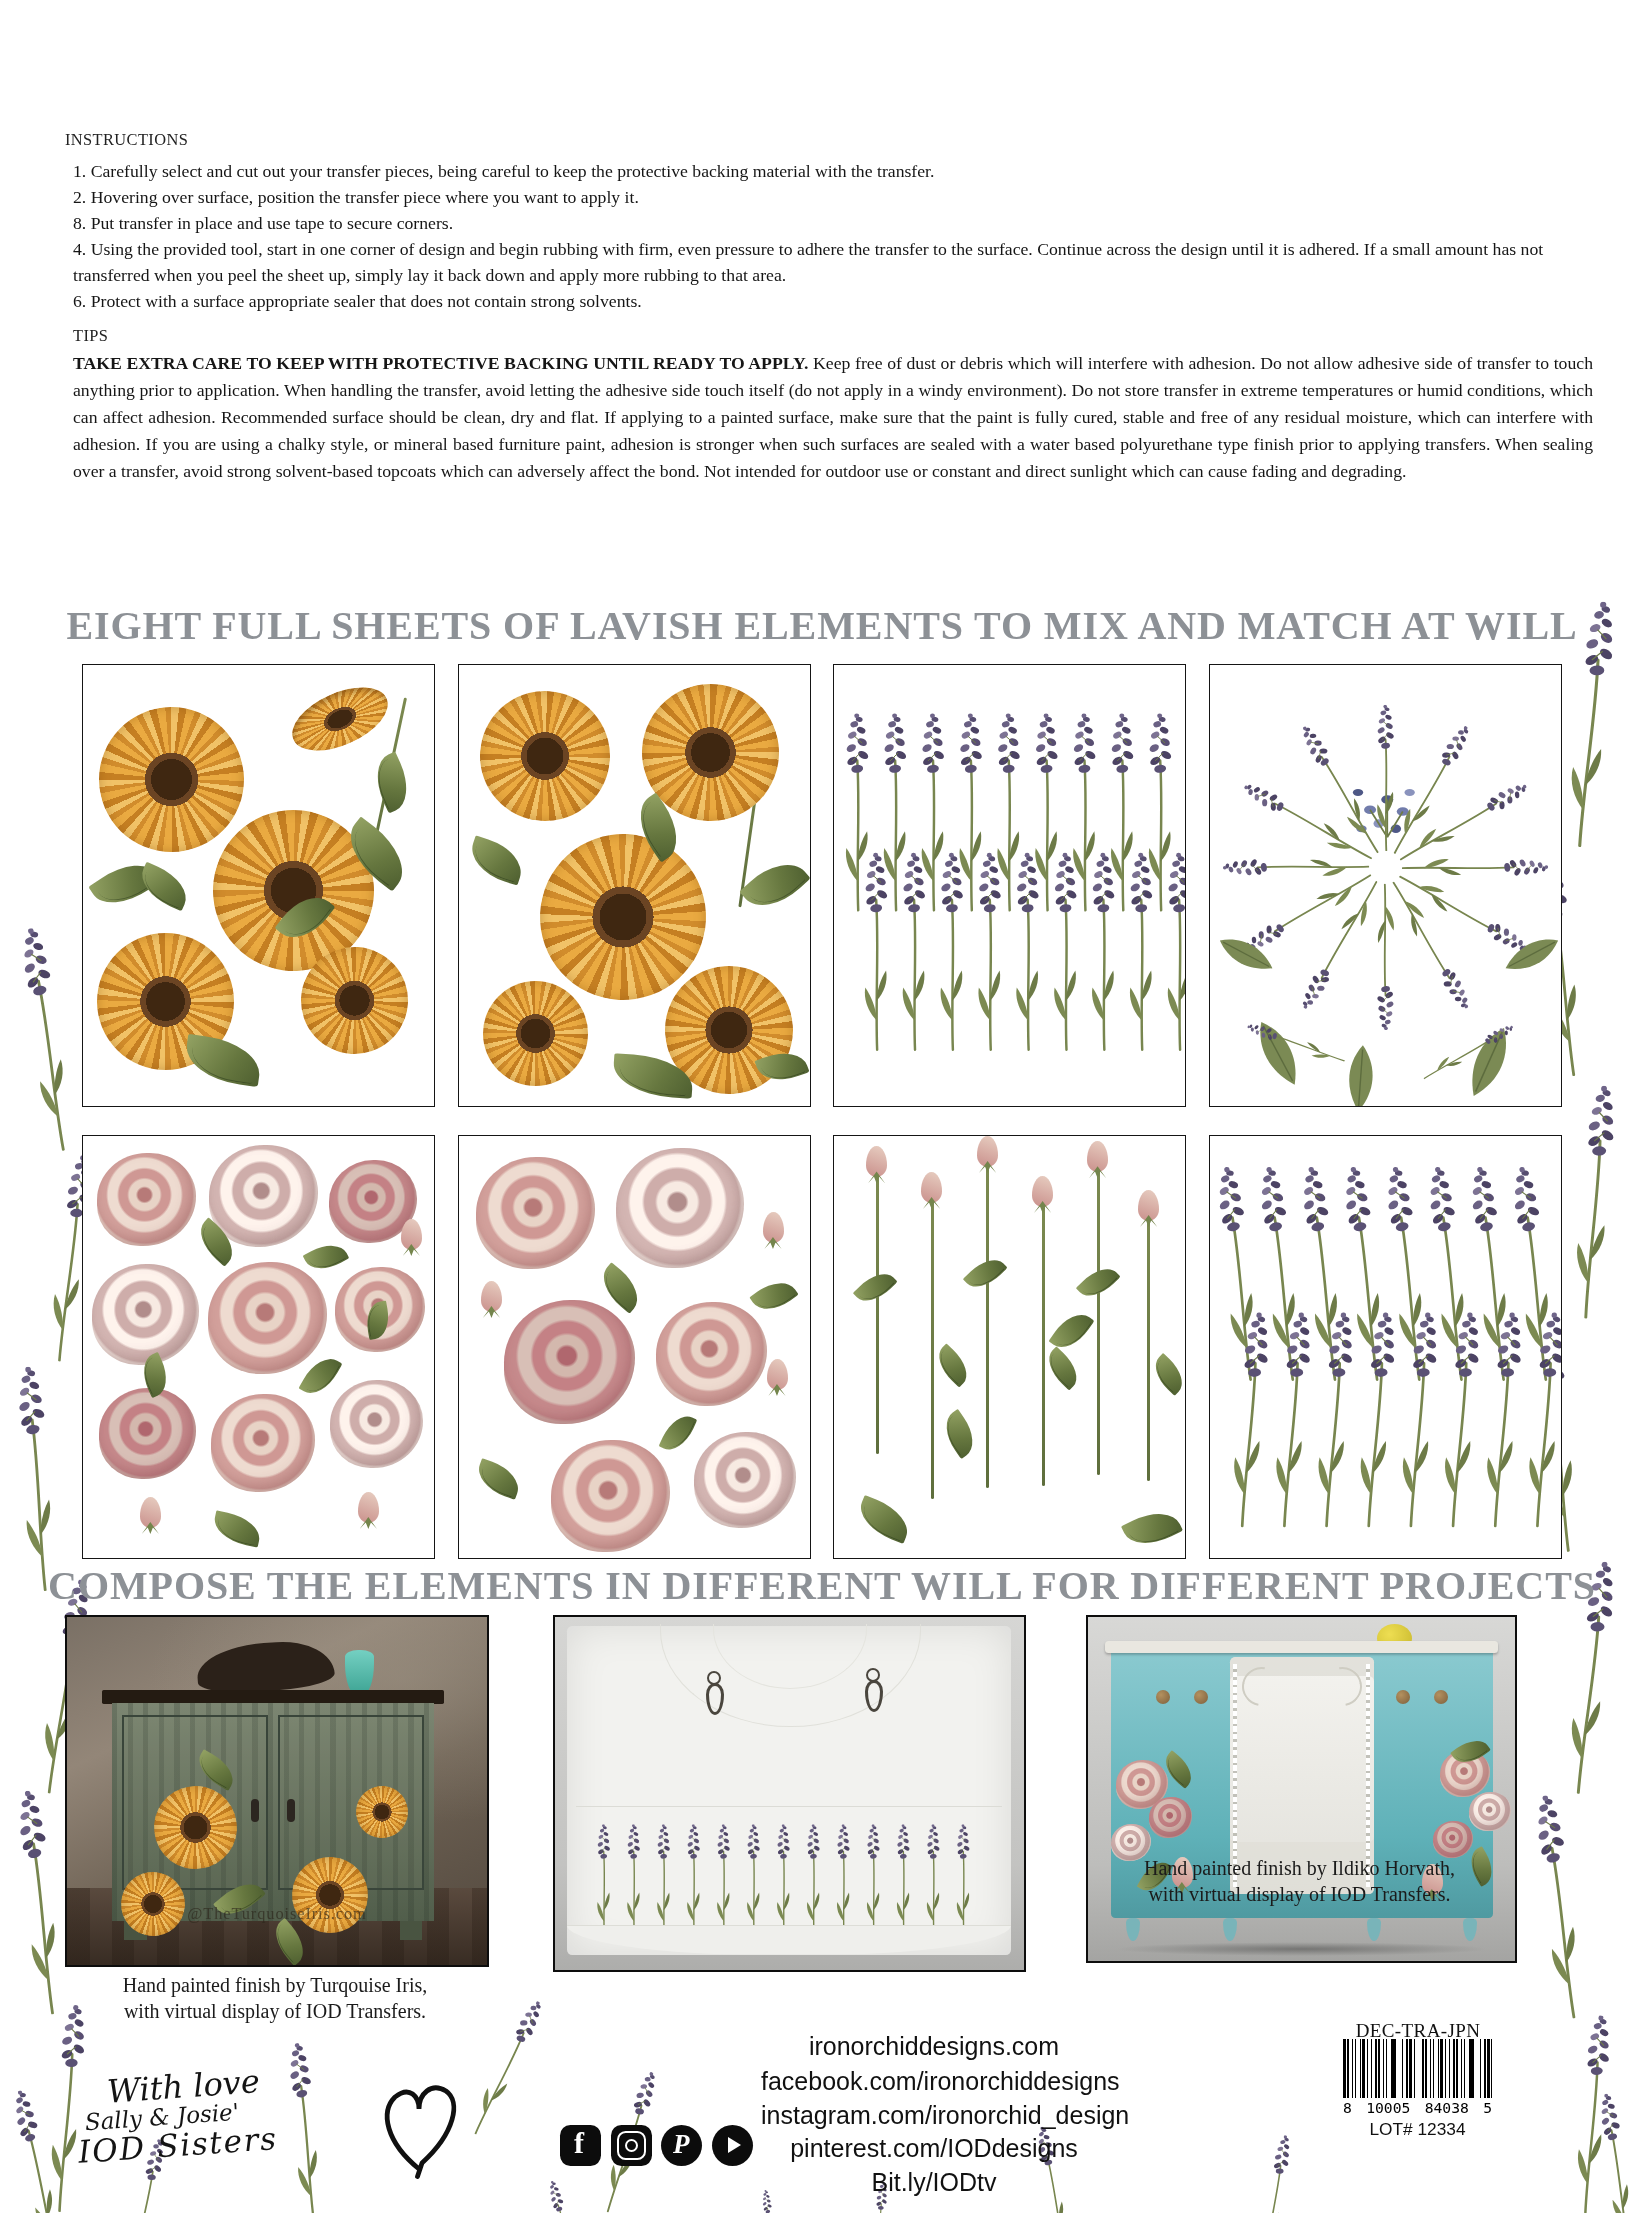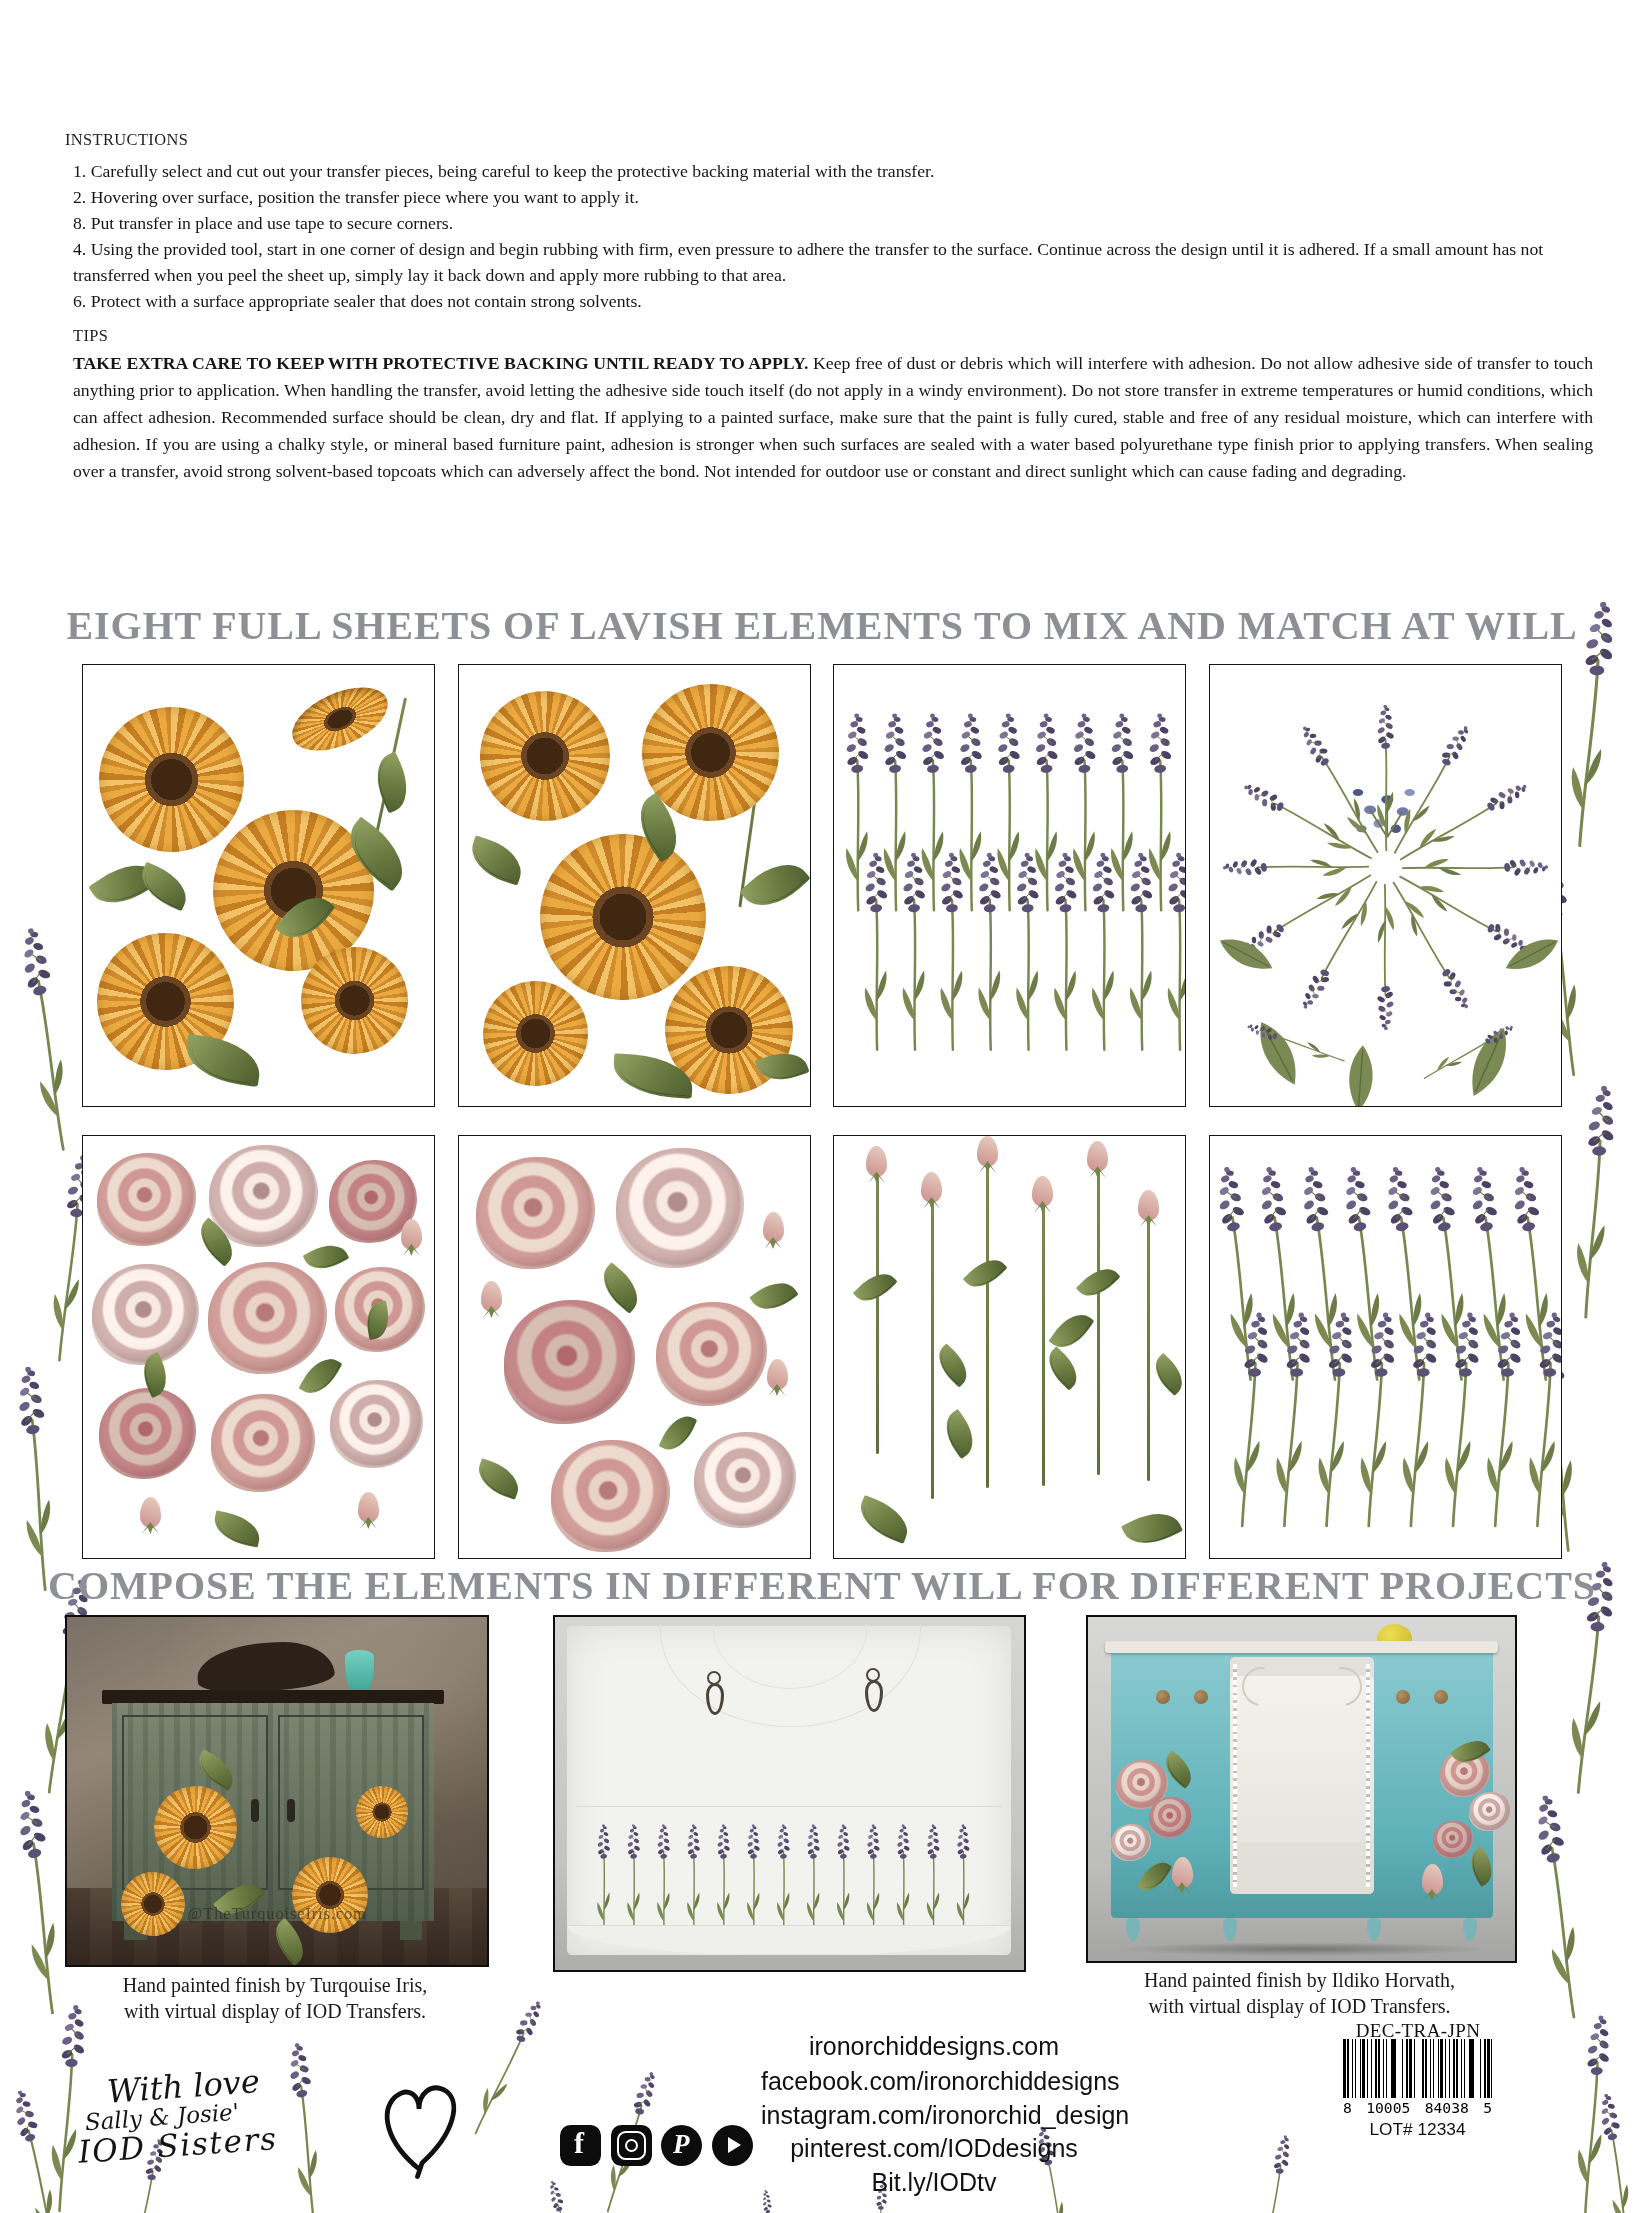--- a/index.html
+++ b/index.html
@@ -121,21 +121,21 @@
   .p3-knob{position:absolute;width:14px;height:14px;border-radius:50%;
      background:radial-gradient(circle at 35% 35%,#b4915f,#7c5f3c);}
   .p3-leg{position:absolute;bottom:-22.5px;width:14px;height:22.5px;background:#79b4b9;
      border-radius:40% 40% 50% 50%/20% 20% 80% 80%;}
   .p3-shadow{position:absolute;left:26px;right:26px;bottom:5.2px;height:14px;border-radius:50%;
      background:radial-gradient(ellipse at center, rgba(0,0,0,.30), rgba(0,0,0,0) 70%);}
 
   
   .caption{position:absolute;text-align:center;font-size:20px;line-height:1.28;color:#1b1b1b;}
   .caption-left{left:65px;top:1973px;width:420px;}
-  .caption-right{left:1086px;top:1968px;width:427px;}
+  .caption-right{left:1086px;top:1856px;width:427px;}
 
   
   .sig{position:absolute;left:76px;top:2068px;transform:rotate(-4deg);color:#141414;
      font-family:"DejaVu Serif",serif;font-style:italic;}
   .sig-l1{font-size:32px;margin-left:33px;}
   .sig-l2{font-size:23px;margin-left:8.6px;margin-top:-3.5px;}
   .sig-l3{font-size:31px;letter-spacing:1.7px;margin-top:-1.7px;}
   .heart-doodle{position:absolute;left:374px;top:2074px;width:90px;height:109px;}
 
   .flinks{position:absolute;left:761px;top:2032px;width:346px;text-align:center;

